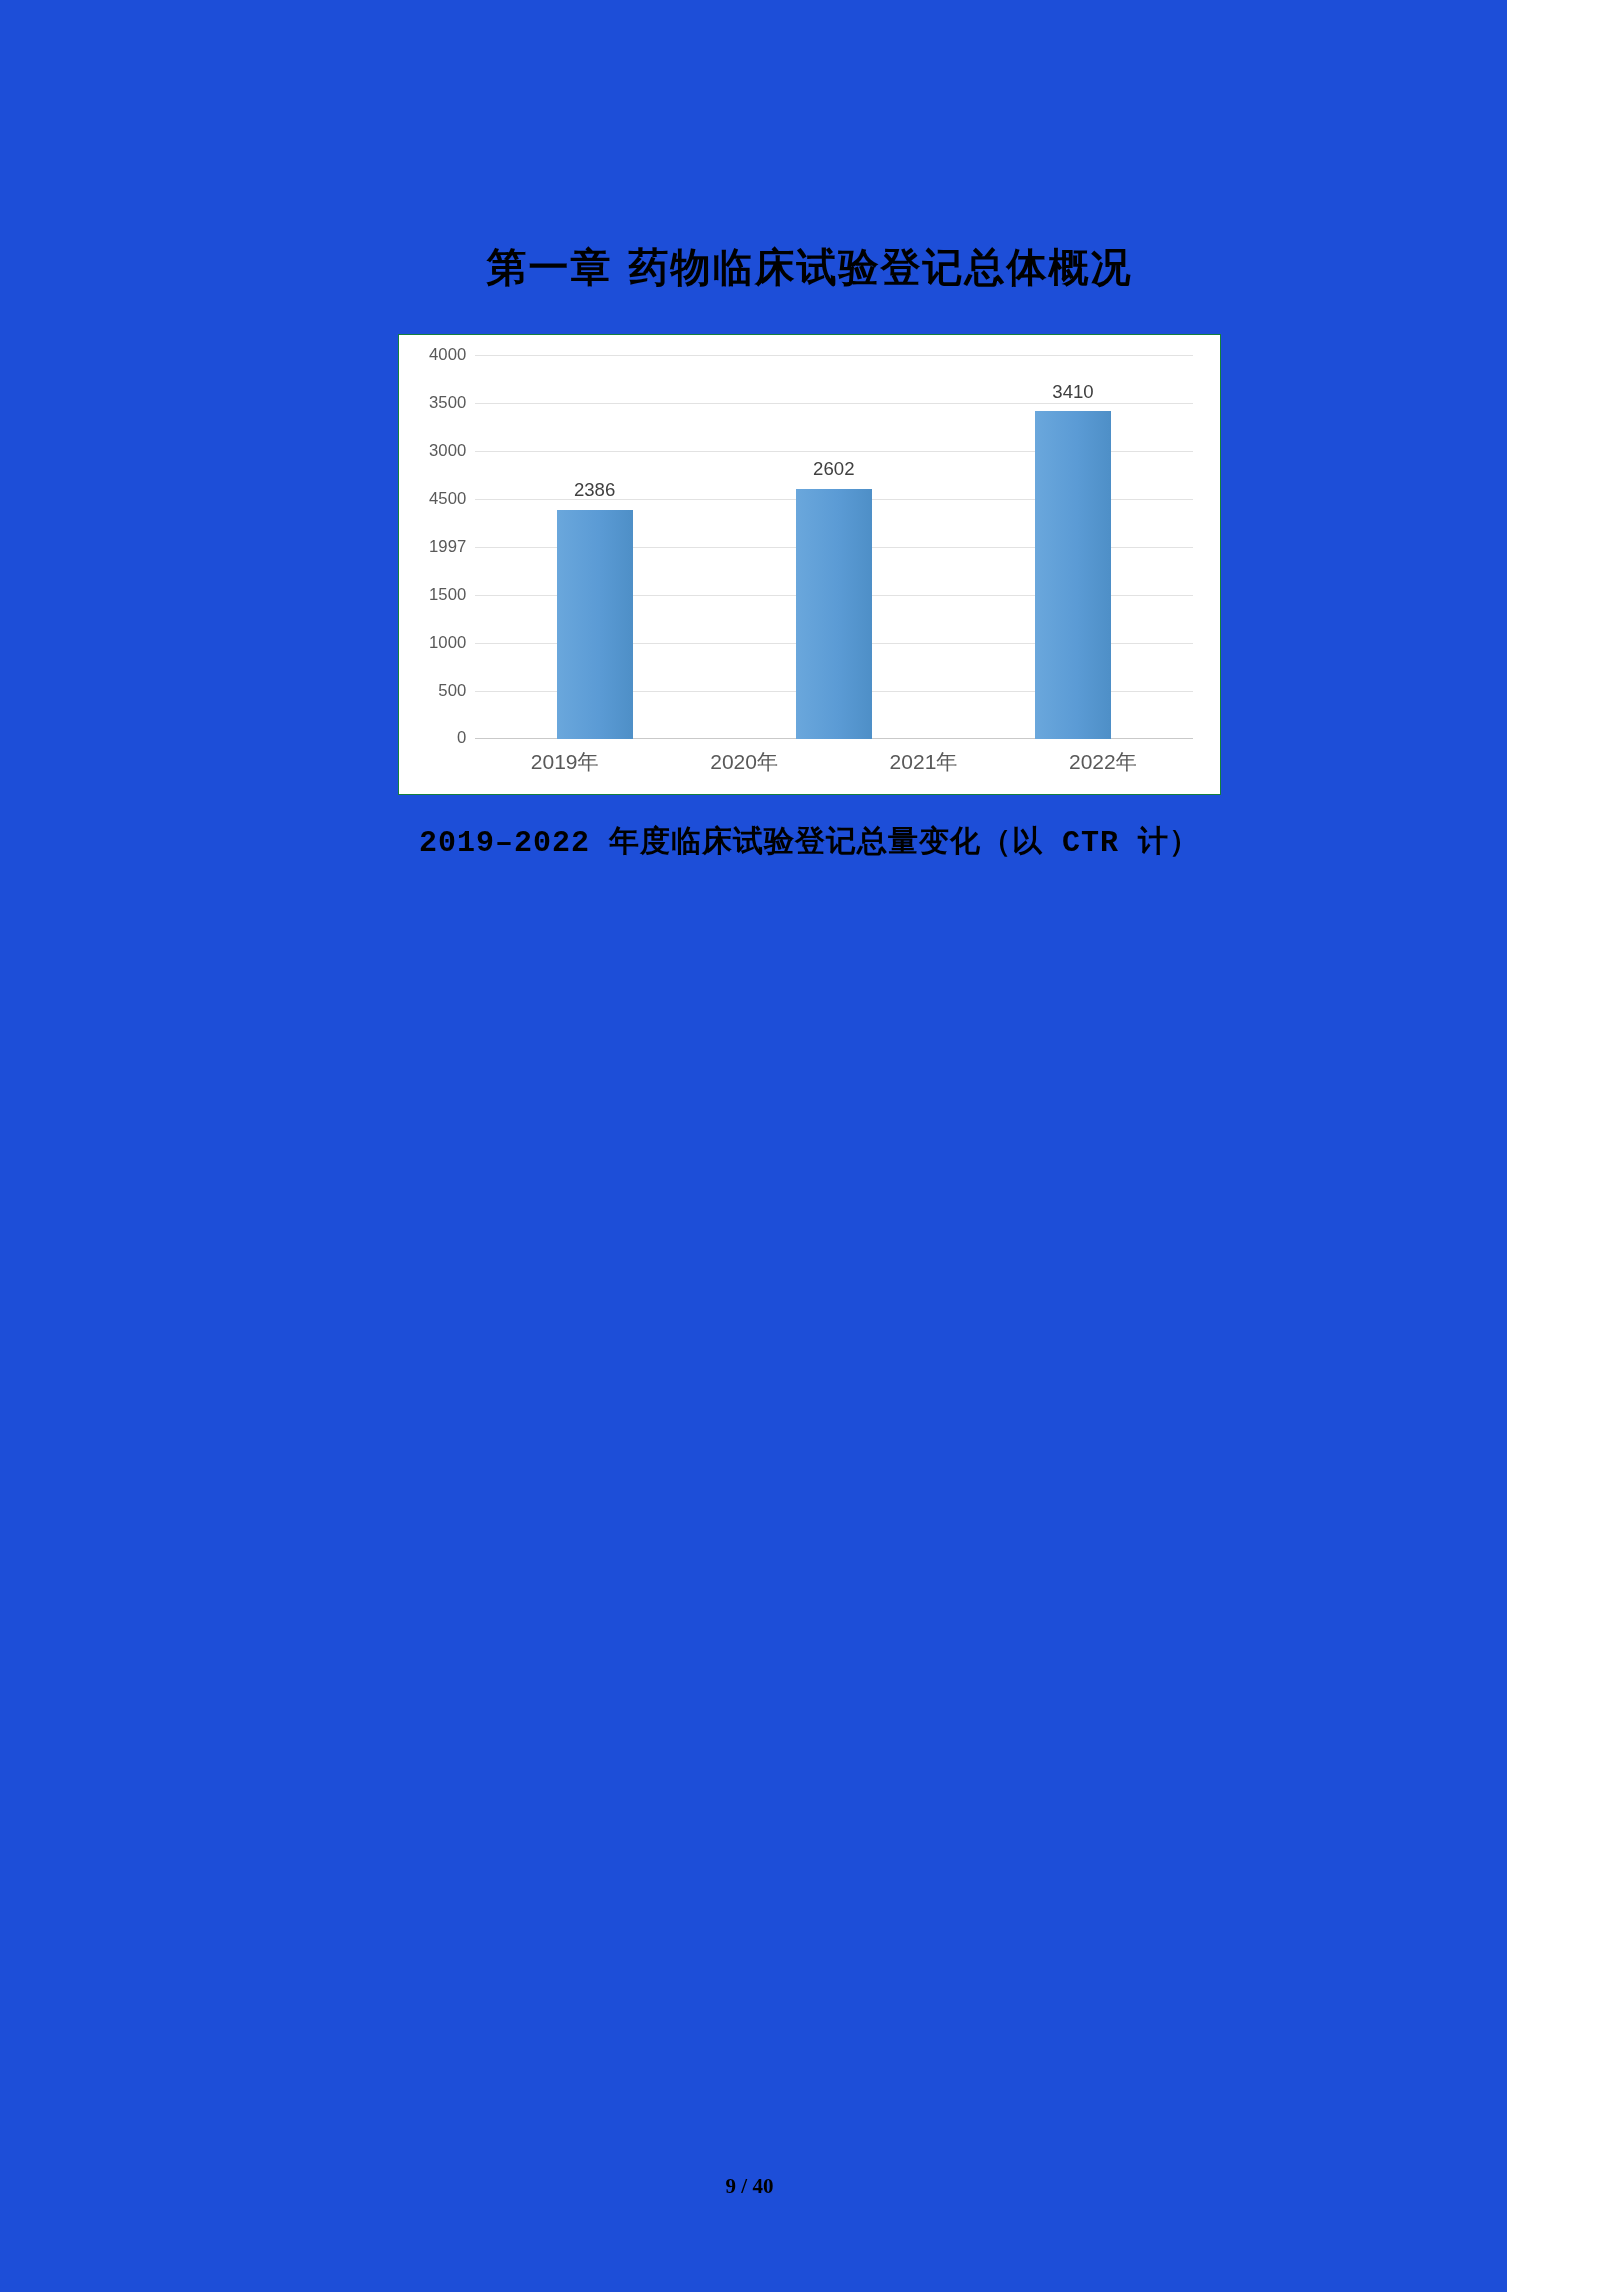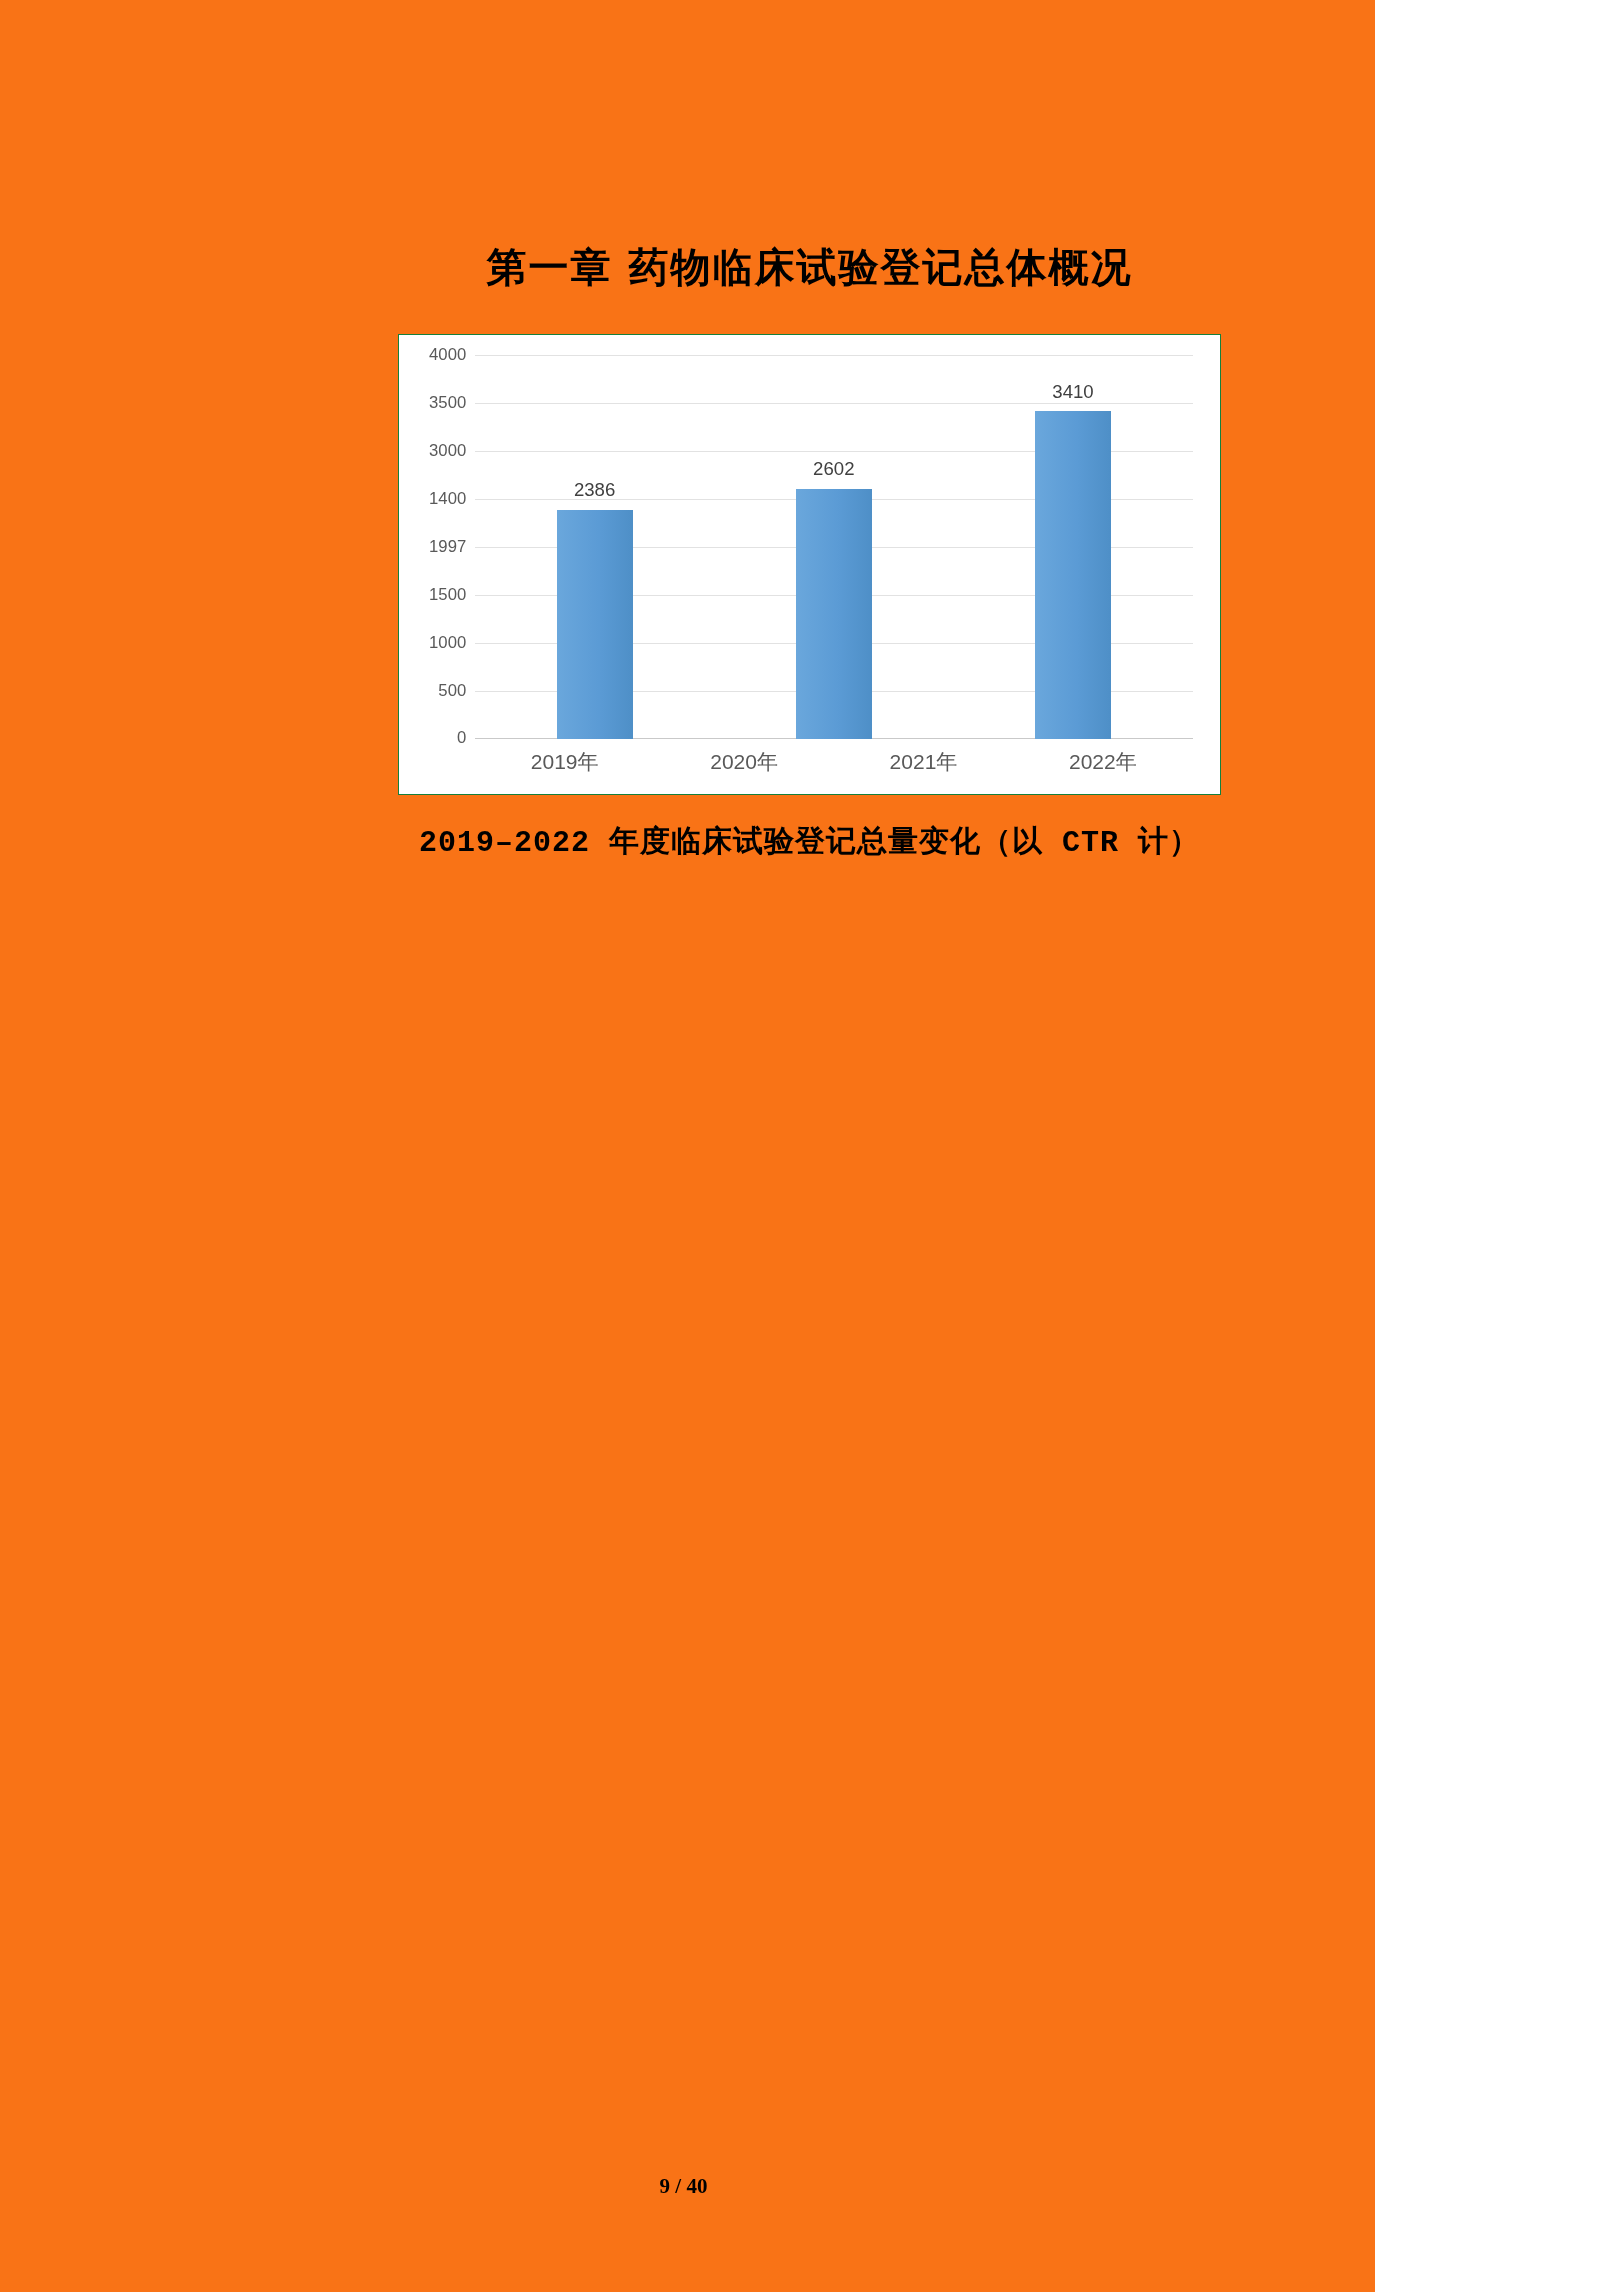--- a/index.html
+++ b/index.html
@@ -6,23 +6,23 @@
     margin: 0;
     padding: 0;
     background: #ffffff;
   }
   body {
     font-family: "Liberation Serif", serif;
     color: #000000;
   }
   .page {
     position: relative;
-    width: 1375px;
+    width: 1507px;
     height: 2293px;
-    background: #f97316;
+    background: #1d4ed8;
     box-sizing: border-box;
     overflow: hidden;
   }
   .content {
     position: absolute;
     left: 241px;
     top: 0;
     width: 1137px;
   }
   .chapter-title {
@@ -176,21 +176,21 @@
         <div class="grid-line" style="top:0%">
             <span class="ytick">4000</span>
           </div>
         <div class="grid-line" style="top:12.5%">
             <span class="ytick">3500</span>
           </div>
         <div class="grid-line" style="top:25%">
             <span class="ytick">3000</span>
           </div>
         <div class="grid-line" style="top:37.5%">
-            <span class="ytick">1400</span>
+            <span class="ytick">4500</span>
           </div>
         <div class="grid-line" style="top:50%">
             <span class="ytick">1997</span>
           </div>
         <div class="grid-line" style="top:62.5%">
             <span class="ytick">1500</span>
           </div>
         <div class="grid-line" style="top:75%">
             <span class="ytick">1000</span>
           </div>

